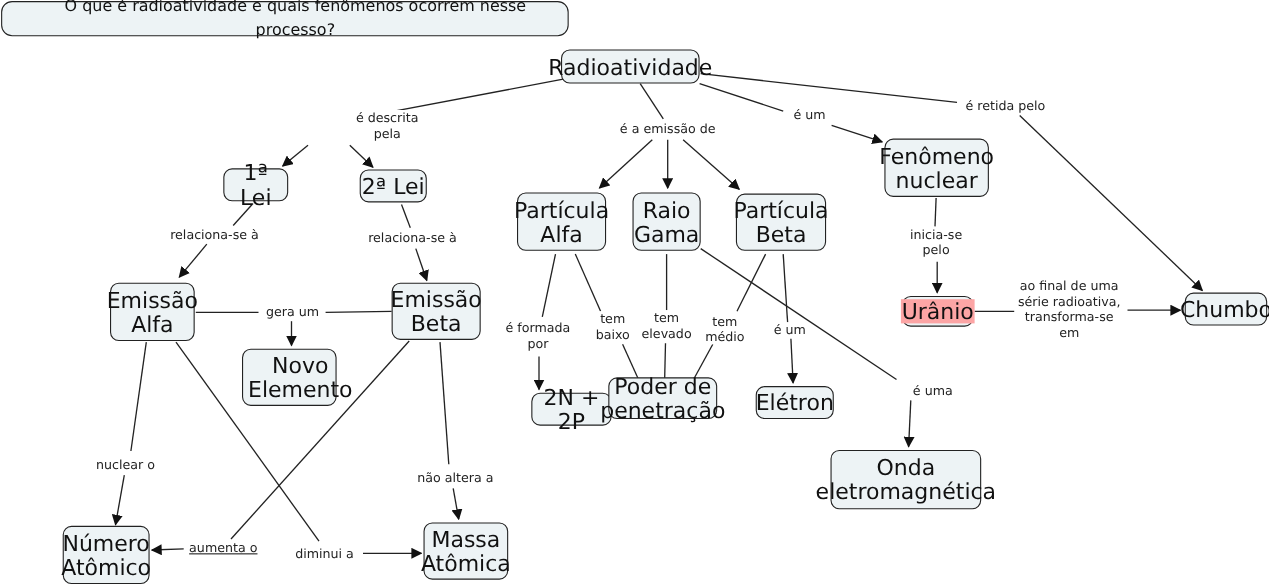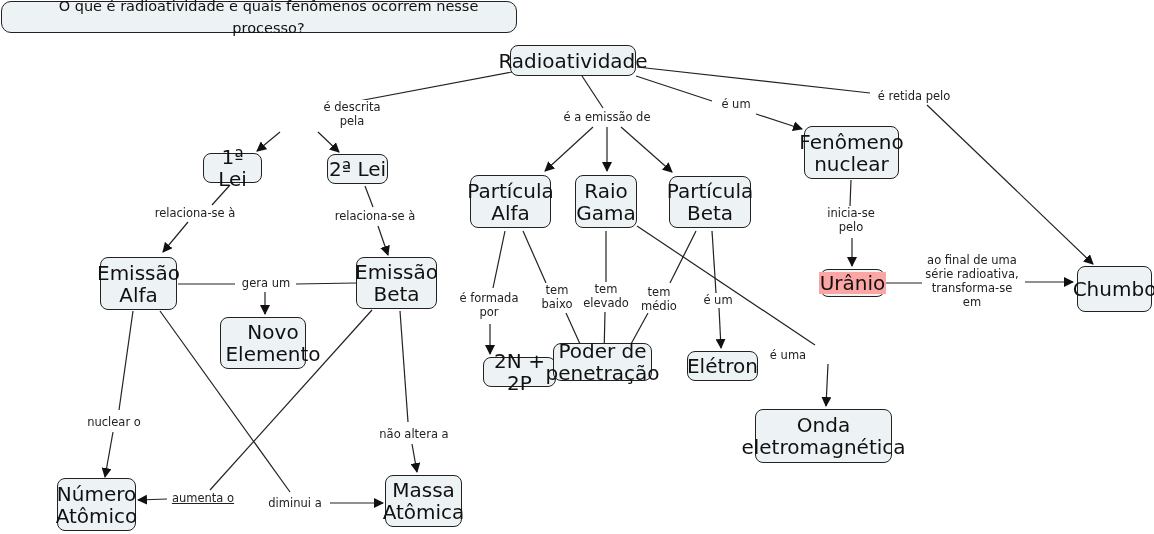--- a/index.html
+++ b/index.html
@@ -114,42 +114,42 @@
 Beta</div>
 <div class="node" style="left:453px;top:357px;width:73px;height:30px;margin-left:30px;">2N + 2P</div>
 <div class="node" style="left:553px;top:343px;width:99px;height:38px;">Poder de
 penetração</div>
 <div class="node" style="left:687px;top:351px;width:71px;height:30px;">Elétron</div>
 <div class="node" style="left:755px;top:409px;width:137px;height:54px;">Onda
 eletromagnética</div>
 <div class="node" style="left:804px;top:126px;width:95px;height:53px;">Fenômeno
 nuclear</div>
 <div class="node" style="left:820px;top:269px;width:65px;height:28px;"><span class="hl">Urânio</span><span class="caret"></span></div>
-<div class="node" style="left:1077px;top:266px;width:75px;height:46px;text-align:center;">Chumbo</div>
+<div class="node" style="left:1077px;top:266px;width:75px;height:30px;text-align:center;">Chumbo</div>
 
 <div class="lbl" style="left:304px;top:114px;margin-left:48px;">é descrita
 pela</div>
 <div class="lbl" style="left:195px;top:213px;">relaciona-se à</div>
 <div class="lbl" style="left:375px;top:216px;">relaciona-se à</div>
 <div class="lbl" style="left:266px;top:283px;">gera um</div>
 <div class="lbl" style="left:114px;top:422px;">nuclear o</div>
 <div class="lbl" style="left:295px;top:503px;">diminui a</div>
 <div class="lbl" style="left:203px;top:498px;text-decoration:underline;">aumenta o</div>
 <div class="lbl" style="left:414px;top:434px;">não altera a</div>
 <div class="lbl" style="left:607px;top:117px;">é a emissão de</div>
 <div class="lbl" style="left:489px;top:305px;">é formada
 por</div>
 <div class="lbl" style="left:557px;top:297px;">tem
 baixo</div>
 <div class="lbl" style="left:606px;top:296px;">tem
 elevado</div>
 <div class="lbl" style="left:659px;top:299px;">tem
 médio</div>
 <div class="lbl" style="left:718px;top:300px;">é um</div>
-<div class="lbl" style="left:788px;top:355px;text-align:right;">é uma</div>
+<div class="lbl" style="left:848px;top:355px;text-align:right;">é uma</div>
 <div class="lbl" style="left:736px;top:104px;">é um</div>
 <div class="lbl" style="left:914px;top:96px;">é retida pelo</div>
 <div class="lbl" style="left:851px;top:220px;">inicia-se
 pelo</div>
 <div class="lbl" style="left:972px;top:281px;">ao final de uma
 série radioativa,
 transforma-se
 em</div>
 
 </body></html>

